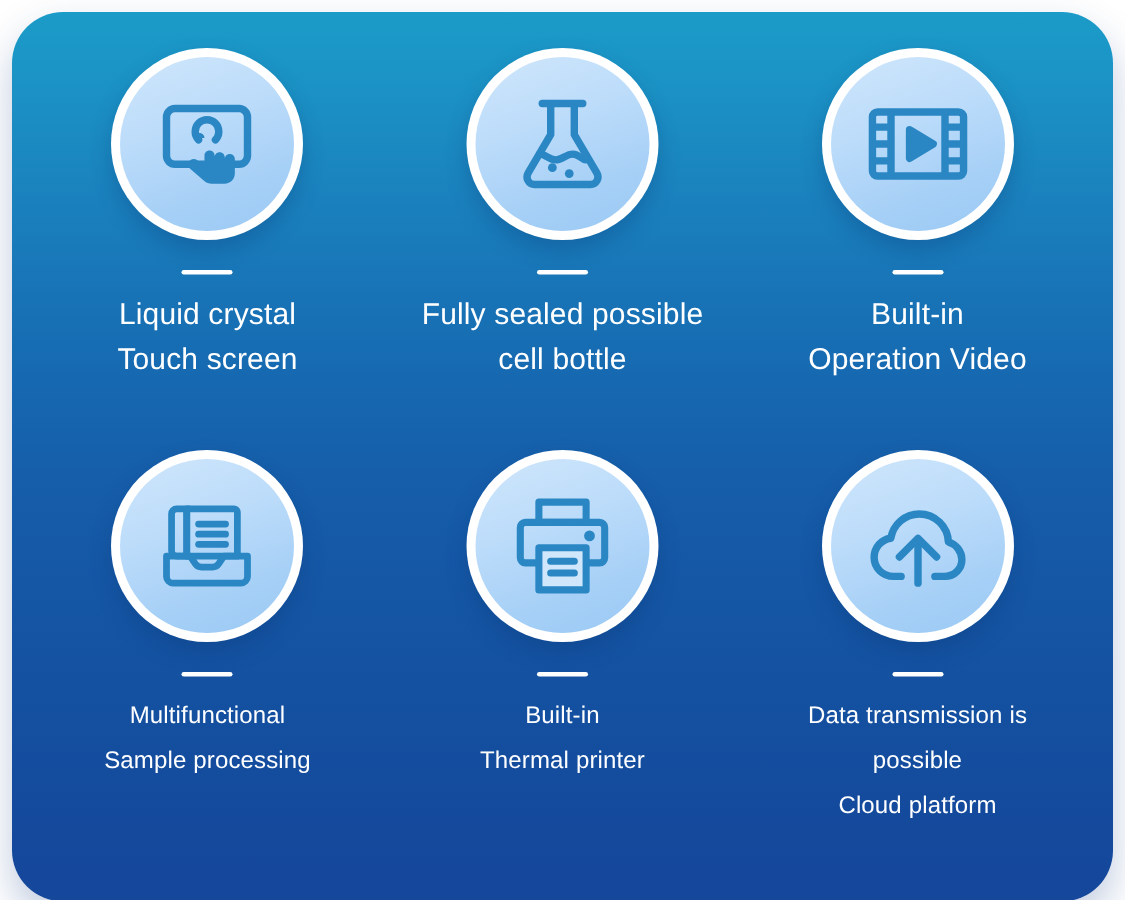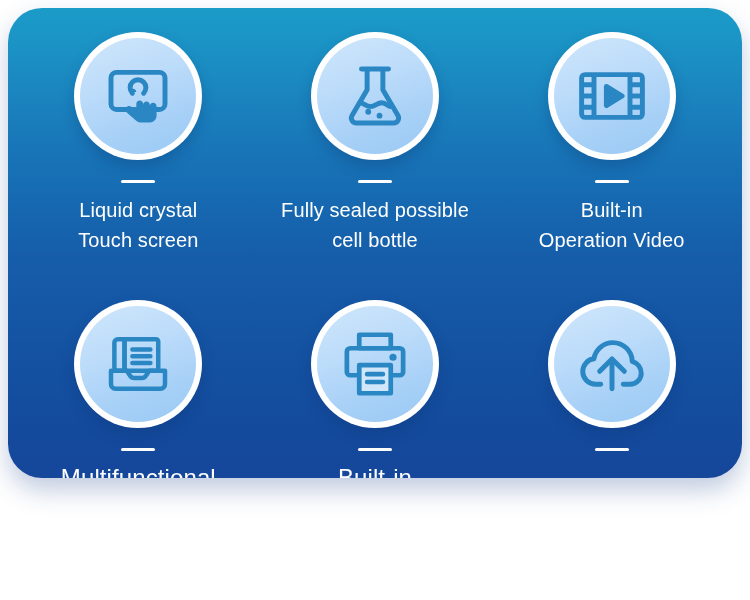--- a/index.html
+++ b/index.html
@@ -10,21 +10,21 @@
     background: #ffffff;
     font-family: "Liberation Sans", sans-serif;
     overflow: hidden;
   }
 
   #panel {
     position: absolute;
     left: 8px;
     top: 8px;
     width: 734px;
-    height: 470px;
+    height: 593px;
     border-radius: 34px;
     background: linear-gradient(180deg,
         #1b9bc8 0%,
         #1b95c6 6%,
         #1b8cc2 13%,
         #1a80bd 22%,
         #1873b6 32%,
         #1668b0 42%,
         #165eaa 52%,
         #1558a6 62%,
@@ -88,21 +88,21 @@
     height: 3px;
     background: #ffffff;
     border-radius: 2px;
     margin-top: 20px;
     margin-bottom: 12px;
     flex: 0 0 auto;
   }
 
   .caption {
     color: #ffffff;
-    font-size: 24px;
+    font-size: 16px;
     line-height: 30px;
     text-align: center;
     font-weight: 400;
     letter-spacing: 0.1px;
     white-space: pre-line;
     padding: 0 2px;
   }
 
   .row-top .caption { font-size: 20px; }
   .row-bottom { padding-top: 8px; }
@@ -204,16 +204,19 @@
         <div class="circle-ring"></div>
         <div class="circle-face">
           <svg viewBox="0 0 64 64" fill="none">
             <path d="M22 50h-4.5C11.1 50 6 45 6 38.7c0-5.8 4.3-10.6 9.9-11.3C17.2 19.3 24.2 13 32.8 13c9.3 0 16.9 7.4 17.2 16.6C54.6 31 58 35.2 58 40.2 58 45.6 53.5 50 48 50h-6" stroke="#2a87c4" stroke-width="4.4" stroke-linecap="round" stroke-linejoin="round"></path>
             <path d="M32 54V28" stroke="#2a87c4" stroke-width="4.4" stroke-linecap="round"></path>
             <path d="M21 38.5L32 27.5l11 11" stroke="#2a87c4" stroke-width="4.4" stroke-linecap="round" stroke-linejoin="round"></path>
           </svg>
         </div>
       </div>
       <div class="divider"></div>
+      <div class="caption">Data transmission is
+possible
+Cloud platform</div>
     </div>
 
   </div>
 </div>
 
 </body></html>

